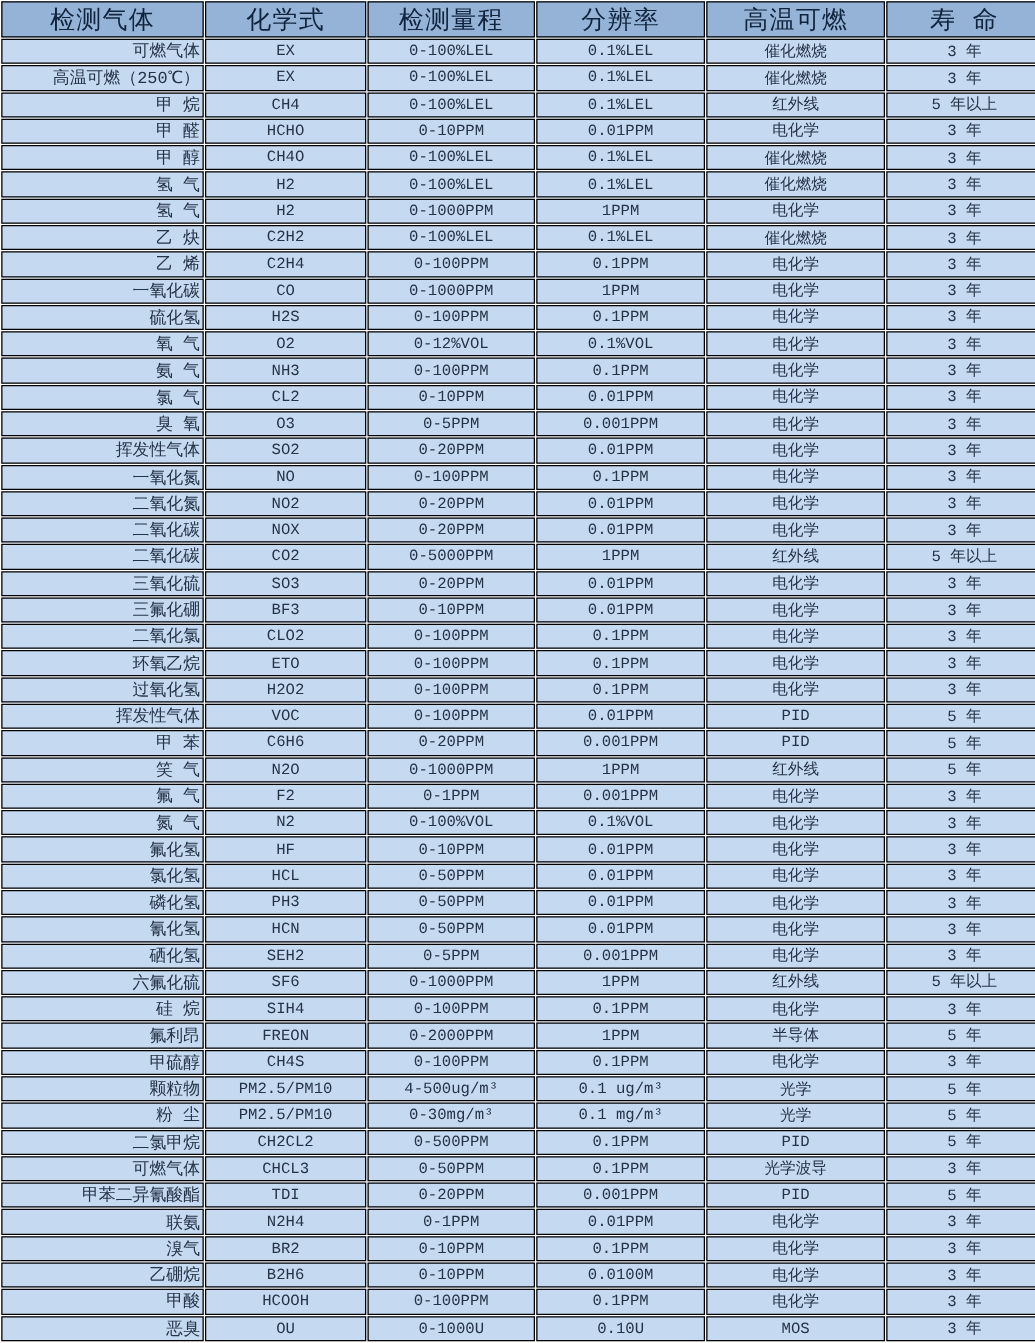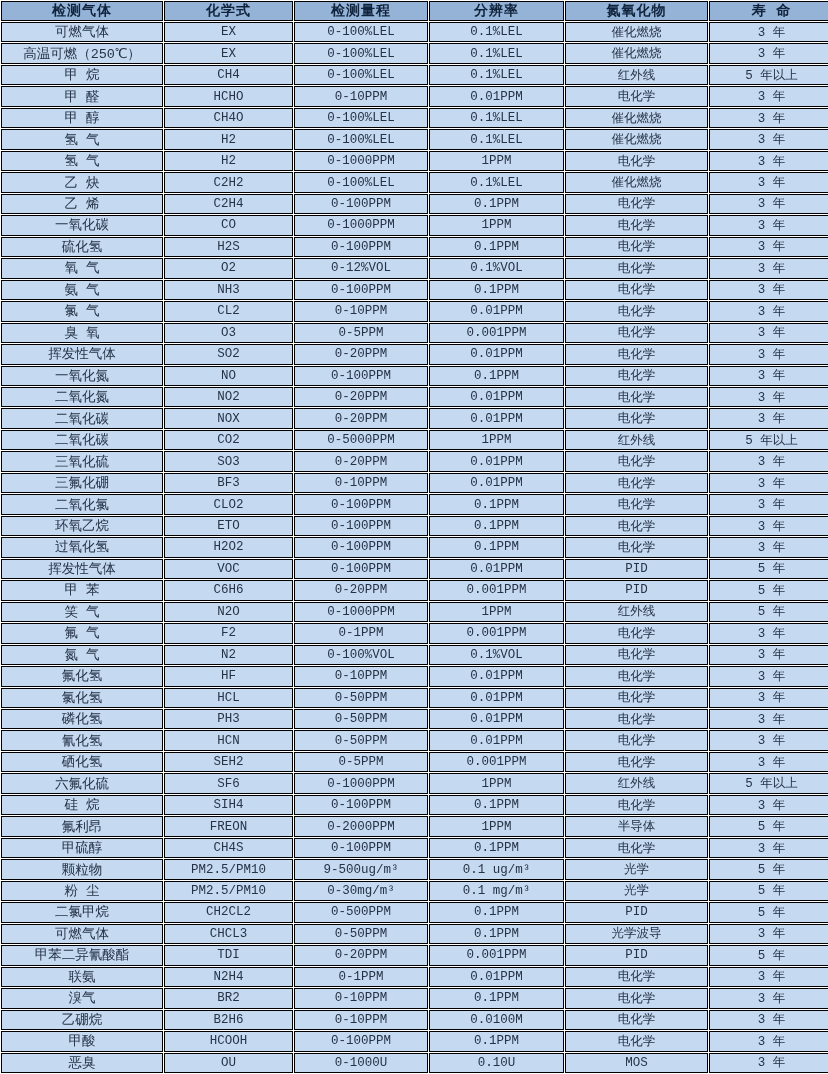--- a/index.html
+++ b/index.html
@@ -29,51 +29,51 @@
     text-align:center;
     vertical-align:middle;
     padding:0 2px;
     overflow:hidden;
     white-space:nowrap;
     box-sizing:border-box;
   }
   th{
     background:var(--header-bg);
     color:var(--header-text);
-    font-size:14px;
-    font-weight:bold;
+    font-size:20px;
+    font-weight:normal;
     letter-spacing:1px;
   }
   td{
     background:var(--row-bg);
     color:var(--body-text);
     font-size:12.5px;
     font-weight:normal;
   }
-  td.gas-name{font-size:13.5px;}
+  td.gas-name{font-size:13.5px;text-align:right;}
 </style>
 </head>
 <body>
 
 <table>
   <colgroup>
     <col style="width:162px">
     <col style="width:129px">
     <col style="width:134px">
     <col style="width:135px">
     <col style="width:143px">
     <col style="width:125px">
   </colgroup>
   <thead>
     <tr>
       <th>检测气体</th>
       <th>化学式</th>
       <th>检测量程</th>
       <th>分辨率</th>
-      <th>氮氧化物</th>
+      <th>高温可燃</th>
       <th>寿 命</th>
     </tr>
   </thead>
   <tbody id="table-body">
       <tr>
         <td class="gas-name">可燃气体</td>
         <td>EX</td>
         <td>0-100%LEL</td>
         <td>0.1%LEL</td>
         <td>催化燃烧</td>
@@ -379,21 +379,21 @@
         <td class="gas-name">甲硫醇</td>
         <td>CH4S</td>
         <td>0-100PPM</td>
         <td>0.1PPM</td>
         <td>电化学</td>
         <td>3 年</td>
       </tr>
       <tr>
         <td class="gas-name">颗粒物</td>
         <td>PM2.5/PM10</td>
-        <td>9-500ug/m³</td>
+        <td>4-500ug/m³</td>
         <td>0.1 ug/m³</td>
         <td>光学</td>
         <td>5 年</td>
       </tr>
       <tr>
         <td class="gas-name">粉 尘</td>
         <td>PM2.5/PM10</td>
         <td>0-30mg/m³</td>
         <td>0.1 mg/m³</td>
         <td>光学</td>

